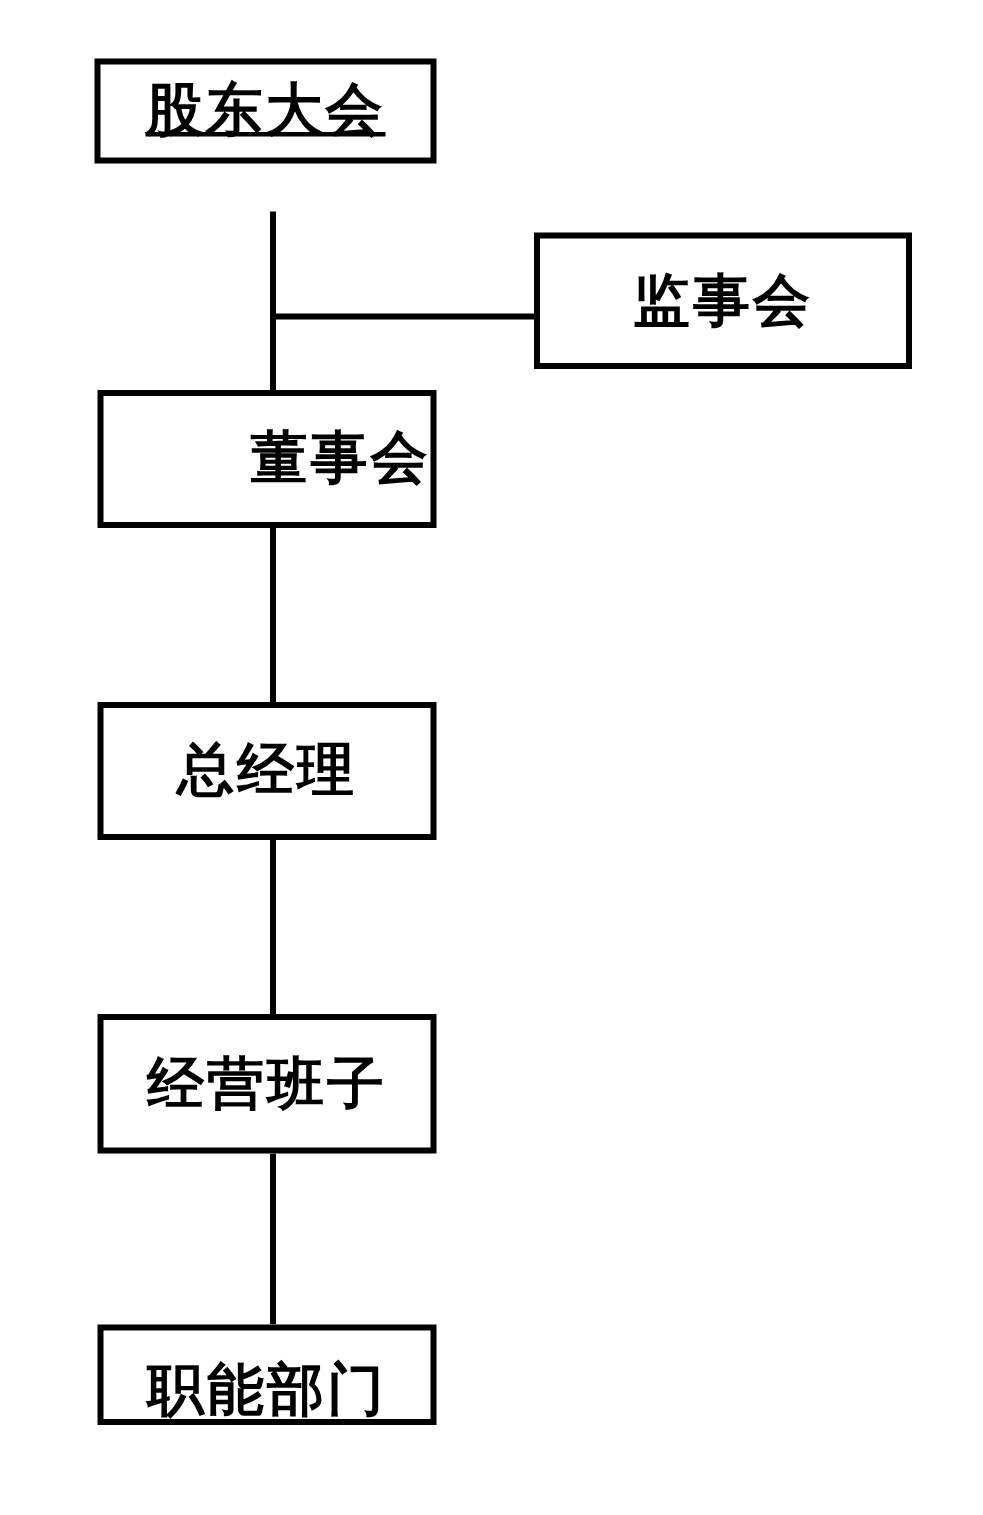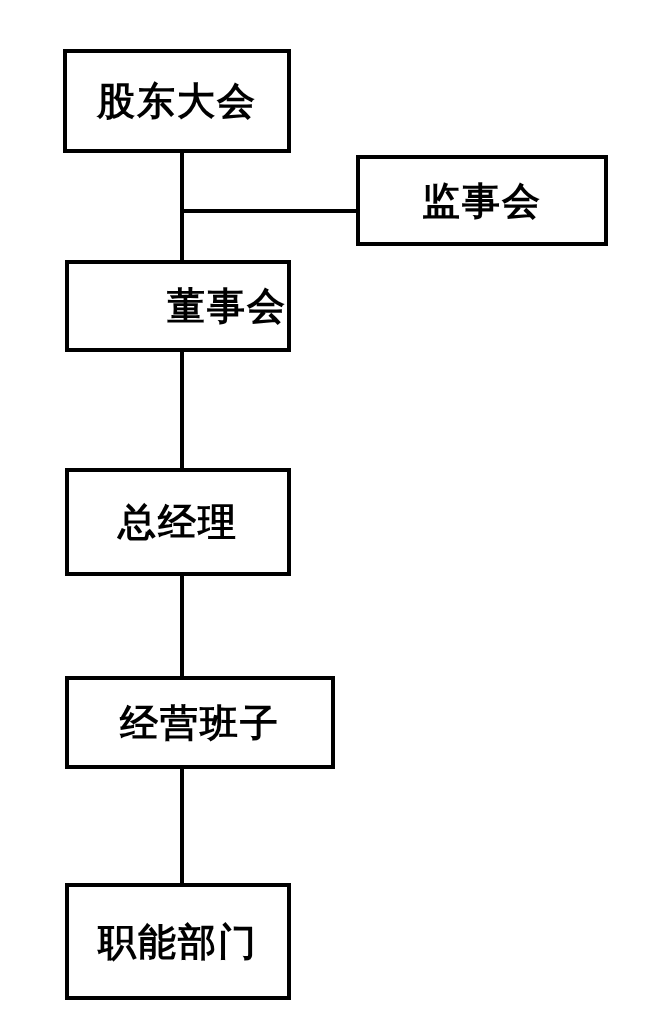--- a/index.html
+++ b/index.html
@@ -27,26 +27,26 @@
     justify-content: center;
   }
   .node span {
     font-size: 38px;
     font-weight: bold;
     color: #000000;
     letter-spacing: 2px;
     white-space: nowrap;
     line-height: 1;
   }
-  .n0 { left: 63px;  top: 49px;  width: 228px; height: 104px; }
+  .n0 { left: 63px;  top: 39px;  width: 228px; height: 70px; text-decoration: underline; }
   .n1 { left: 356px; top: 155px; width: 252px; height: 91px; }
   .n2 { left: 65px;  top: 260px; width: 226px; height: 92px; justify-content: flex-end; }
-  .n3 { left: 65px;  top: 468px; width: 226px; height: 108px; }
-  .n4 { left: 65px;  top: 676px; width: 270px; height: 93px; }
-  .n5 { left: 65px;  top: 883px; width: 226px; height: 117px; }
+  .n3 { left: 65px;  top: 468px; width: 226px; height: 92px; }
+  .n4 { left: 65px;  top: 676px; width: 226px; height: 93px; }
+  .n5 { left: 65px;  top: 883px; width: 226px; height: 67px; align-items: flex-end; }
   .line {
     position: absolute;
     background: #000000;
   }
   .l-v1 { left: 180px; top: 141px; width: 4px;   height: 119px; }
   .l-h1 { left: 182px; top: 209px; width: 174px; height: 4px;   }
   .l-v2 { left: 180px; top: 352px; width: 4px;   height: 116px; }
   .l-v3 { left: 180px; top: 560px; width: 4px;   height: 116px; }
   .l-v4 { left: 180px; top: 769px; width: 4px;   height: 114px; }
 </style>

